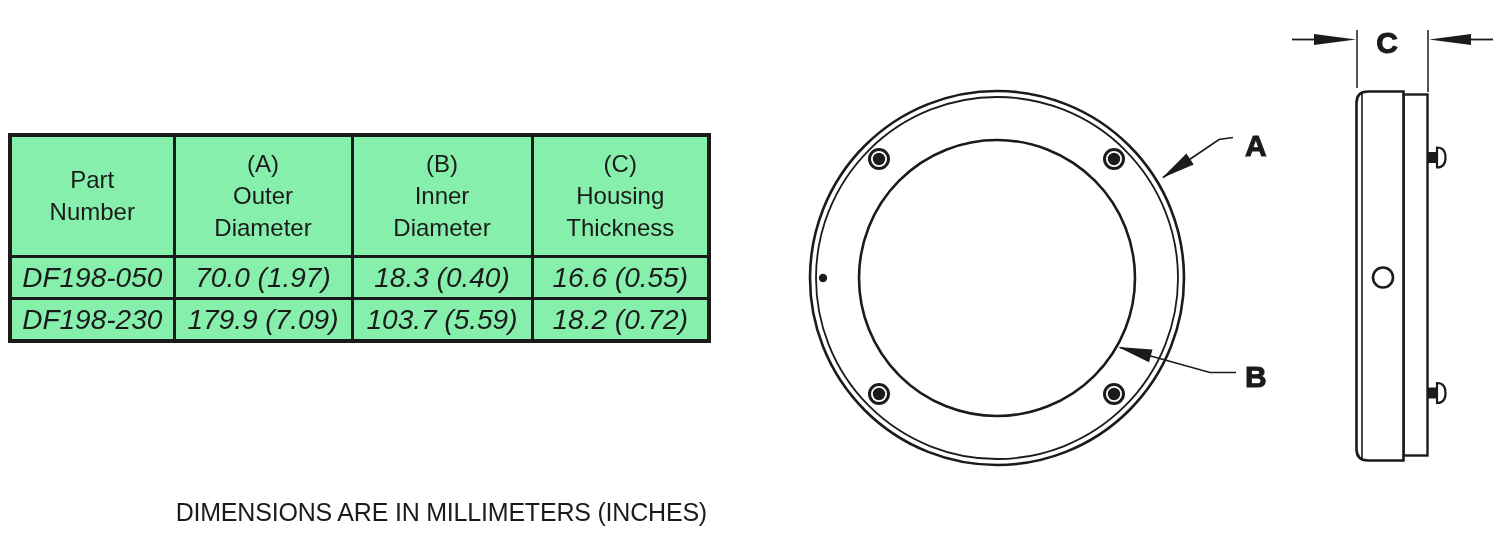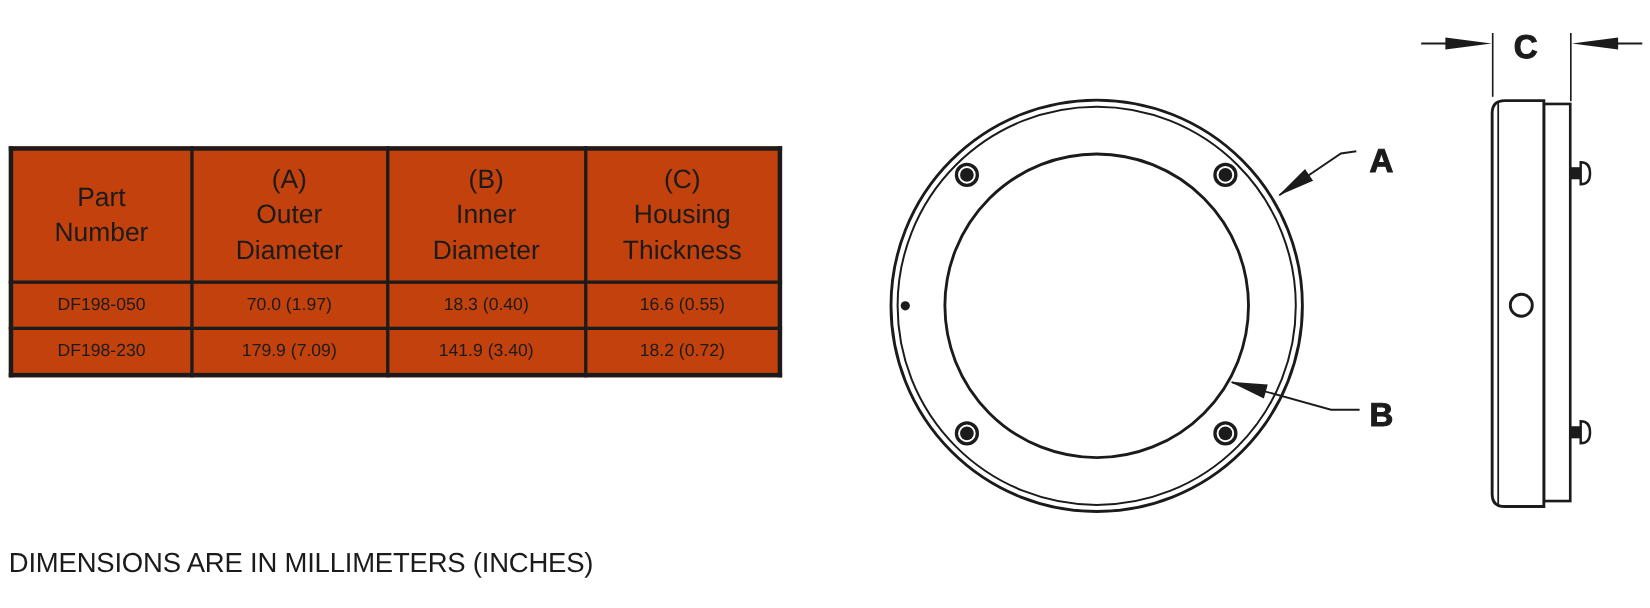--- a/index.html
+++ b/index.html
@@ -10,46 +10,47 @@
     font-family:"Liberation Sans", sans-serif;
     color:#1b1b1b;
     overflow:hidden;
   }
   
   table.dims{
     position:absolute;left:8px;top:133px;
     width:699px;
     border-collapse:collapse;
     table-layout:fixed;
-    background:#c2410c;
+    background:#86efac;
     border:4px solid #1b1b1b;
   }
   table.dims th, table.dims td{
     border:3px solid #1b1b1b;
     text-align:center;
     vertical-align:middle;
     padding:0 2px;
     color:#1b1b1b;
   }
   table.dims th{
     height:118px;
     font-size:24px;
     font-weight:normal;
     line-height:1.32;
     white-space:pre-line;
   }
   table.dims td{
     height:39px;
-    font-size:16px;
+    font-size:28px;
     white-space:nowrap;
+    font-style:italic;
   }
   
   .caption{
     position:absolute;left:8px;top:498px;width:699px;
-    text-align:left;
+    text-align:right;
     font-size:25px;
     letter-spacing:-0.2px;
     color:#1b1b1b;
     white-space:nowrap;
   }
   
   svg.drawing{position:absolute;left:0;top:0;}
   svg.drawing text{
     font-family:"Liberation Sans", sans-serif;
     font-weight:bold;
@@ -87,21 +88,21 @@
     <tbody>
       <tr>
         <td>DF198-050</td>
         <td>70.0 (1.97)</td>
         <td>18.3 (0.40)</td>
         <td>16.6 (0.55)</td>
       </tr>
       <tr>
         <td>DF198-230</td>
         <td>179.9 (7.09)</td>
-        <td>141.9 (3.40)</td>
+        <td>103.7 (5.59)</td>
         <td>18.2 (0.72)</td>
       </tr>
     </tbody>
   </table>
 
   <div class="caption">DIMENSIONS ARE IN MILLIMETERS (INCHES)</div>
 
   <svg class="drawing" width="1500" height="553" viewBox="0 0 1500 553">
 
     <g fill="none" stroke="#1b1b1b">

